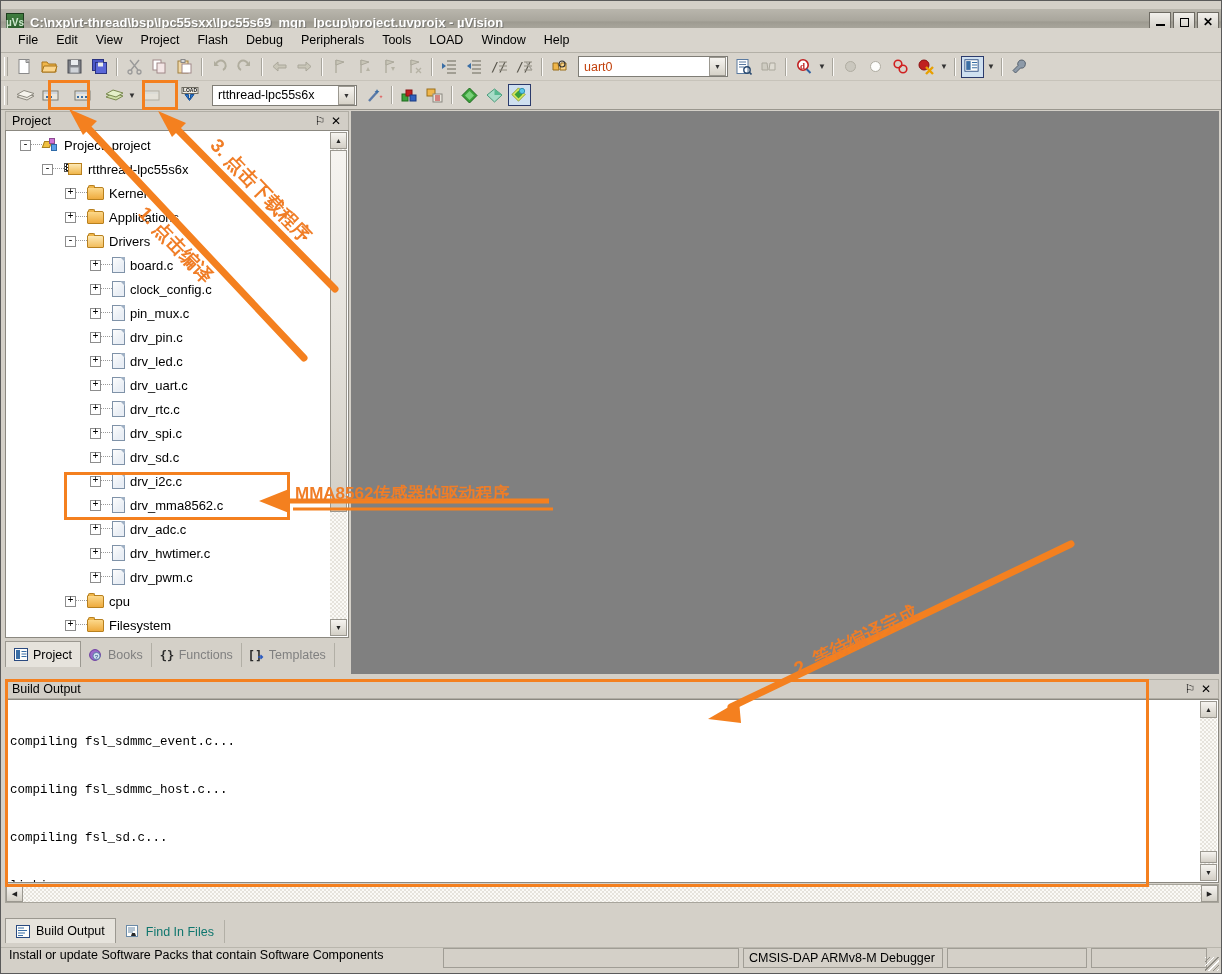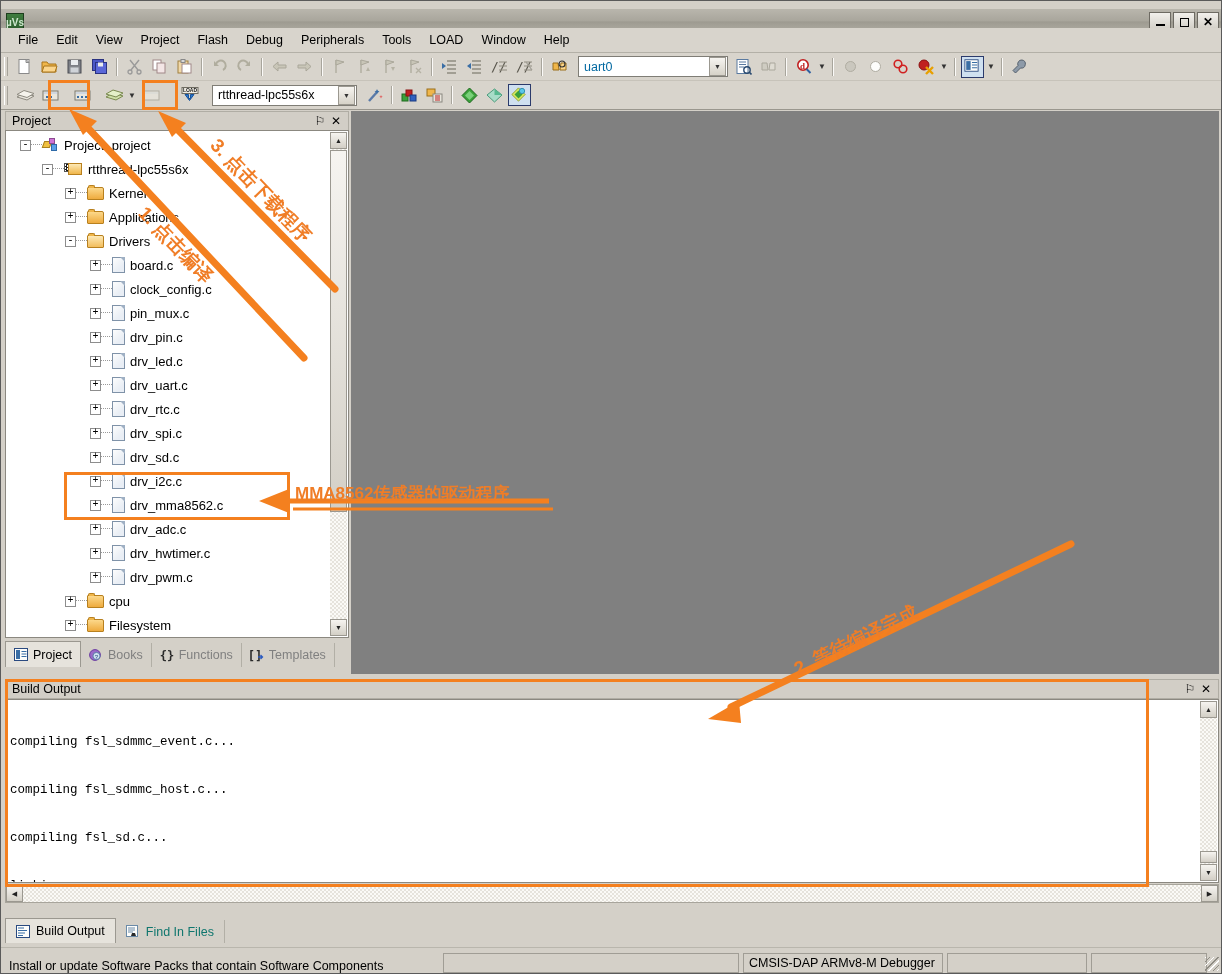--- a/index.html
+++ b/index.html
@@ -100,21 +100,21 @@
   
   .ico { width: 17px; height: 17px; position: relative; display:block; }
 
   .combo {
     height: 21px; background: #ffffff;
     border: 1px solid #7f7d76; box-sizing: border-box;
     display: flex; align-items: center; position: relative;
     font-size: 12.5px;
   }
   .combo .val { padding-left: 5px; flex: 1; white-space: nowrap; }
-  .combo .val.placeholder { color: #0369a1; }
+  .combo .val.placeholder { color: #c2410c; }
   .combo .dd {
     width: 17px; height: 19px; margin: 0 1px 0 0;
     background: linear-gradient(to bottom,#f6f4f0,#d6d2c8);
     border: 1px solid #9b9890;
     display: flex; align-items: center; justify-content: center;
     font-size: 7px; color:#333; box-sizing: border-box;
   }
 
   
   .panel-project {
@@ -279,21 +279,21 @@
   }
   .btab.active {
     background: #e6e3dc; color: #000; height: 25px;
     border: 1px solid #9b9890; border-bottom: none;
   }
 
   
   .statusbar {
     position: absolute; left: 0; bottom: 0; width: 1220px; height: 26px;
     background: #d4d0c8; border-top: 1px solid #b9b6ad;
-    display: flex; align-items: flex-end; box-sizing: border-box;
+    display: flex; align-items: flex-start; box-sizing: border-box;
   }
   .status-msg { padding-left: 8px; font-size: 12.5px; flex: 0 0 430px; }
   .status-cell {
     height: 18px; border: 1px solid #a09d95; background: #d4d0c8;
     margin-left: 4px; display: flex; align-items: center; padding: 9px 5px;
     font-size: 12.5px; box-sizing: border-box;
   }
   .resize-grip {
     position: absolute; right: 2px; bottom: 2px; width: 14px; height: 14px;
     background-image: repeating-linear-gradient(135deg, #ffffff 0 1px, transparent 1px 3px, #8f8c84 3px 4px, transparent 4px 6px);
@@ -310,20 +310,21 @@
     position: absolute; border: 3px solid #f4801f; pointer-events: none; box-sizing: border-box;
   }
 </style>
 </head>
 <body>
 
 <div id="app">
 
   <div class="titlebar">
     <div class="titlebar-icon">µVs</div>
+    <div class="titlebar-text">C:\nxp\rt-thread\bsp\lpc55sxx\lpc55s69_mgn_lpcup\project.uvprojx - µVision</div>
     <div class="win-buttons">
       <div class="win-btn">
           <span class="glyph-min"></span>
         </div>
       <div class="win-btn">
           <span class="glyph-max"></span>
         </div>
       <div class="win-btn">
           <span class="glyph-close">✕</span>
         </div>

